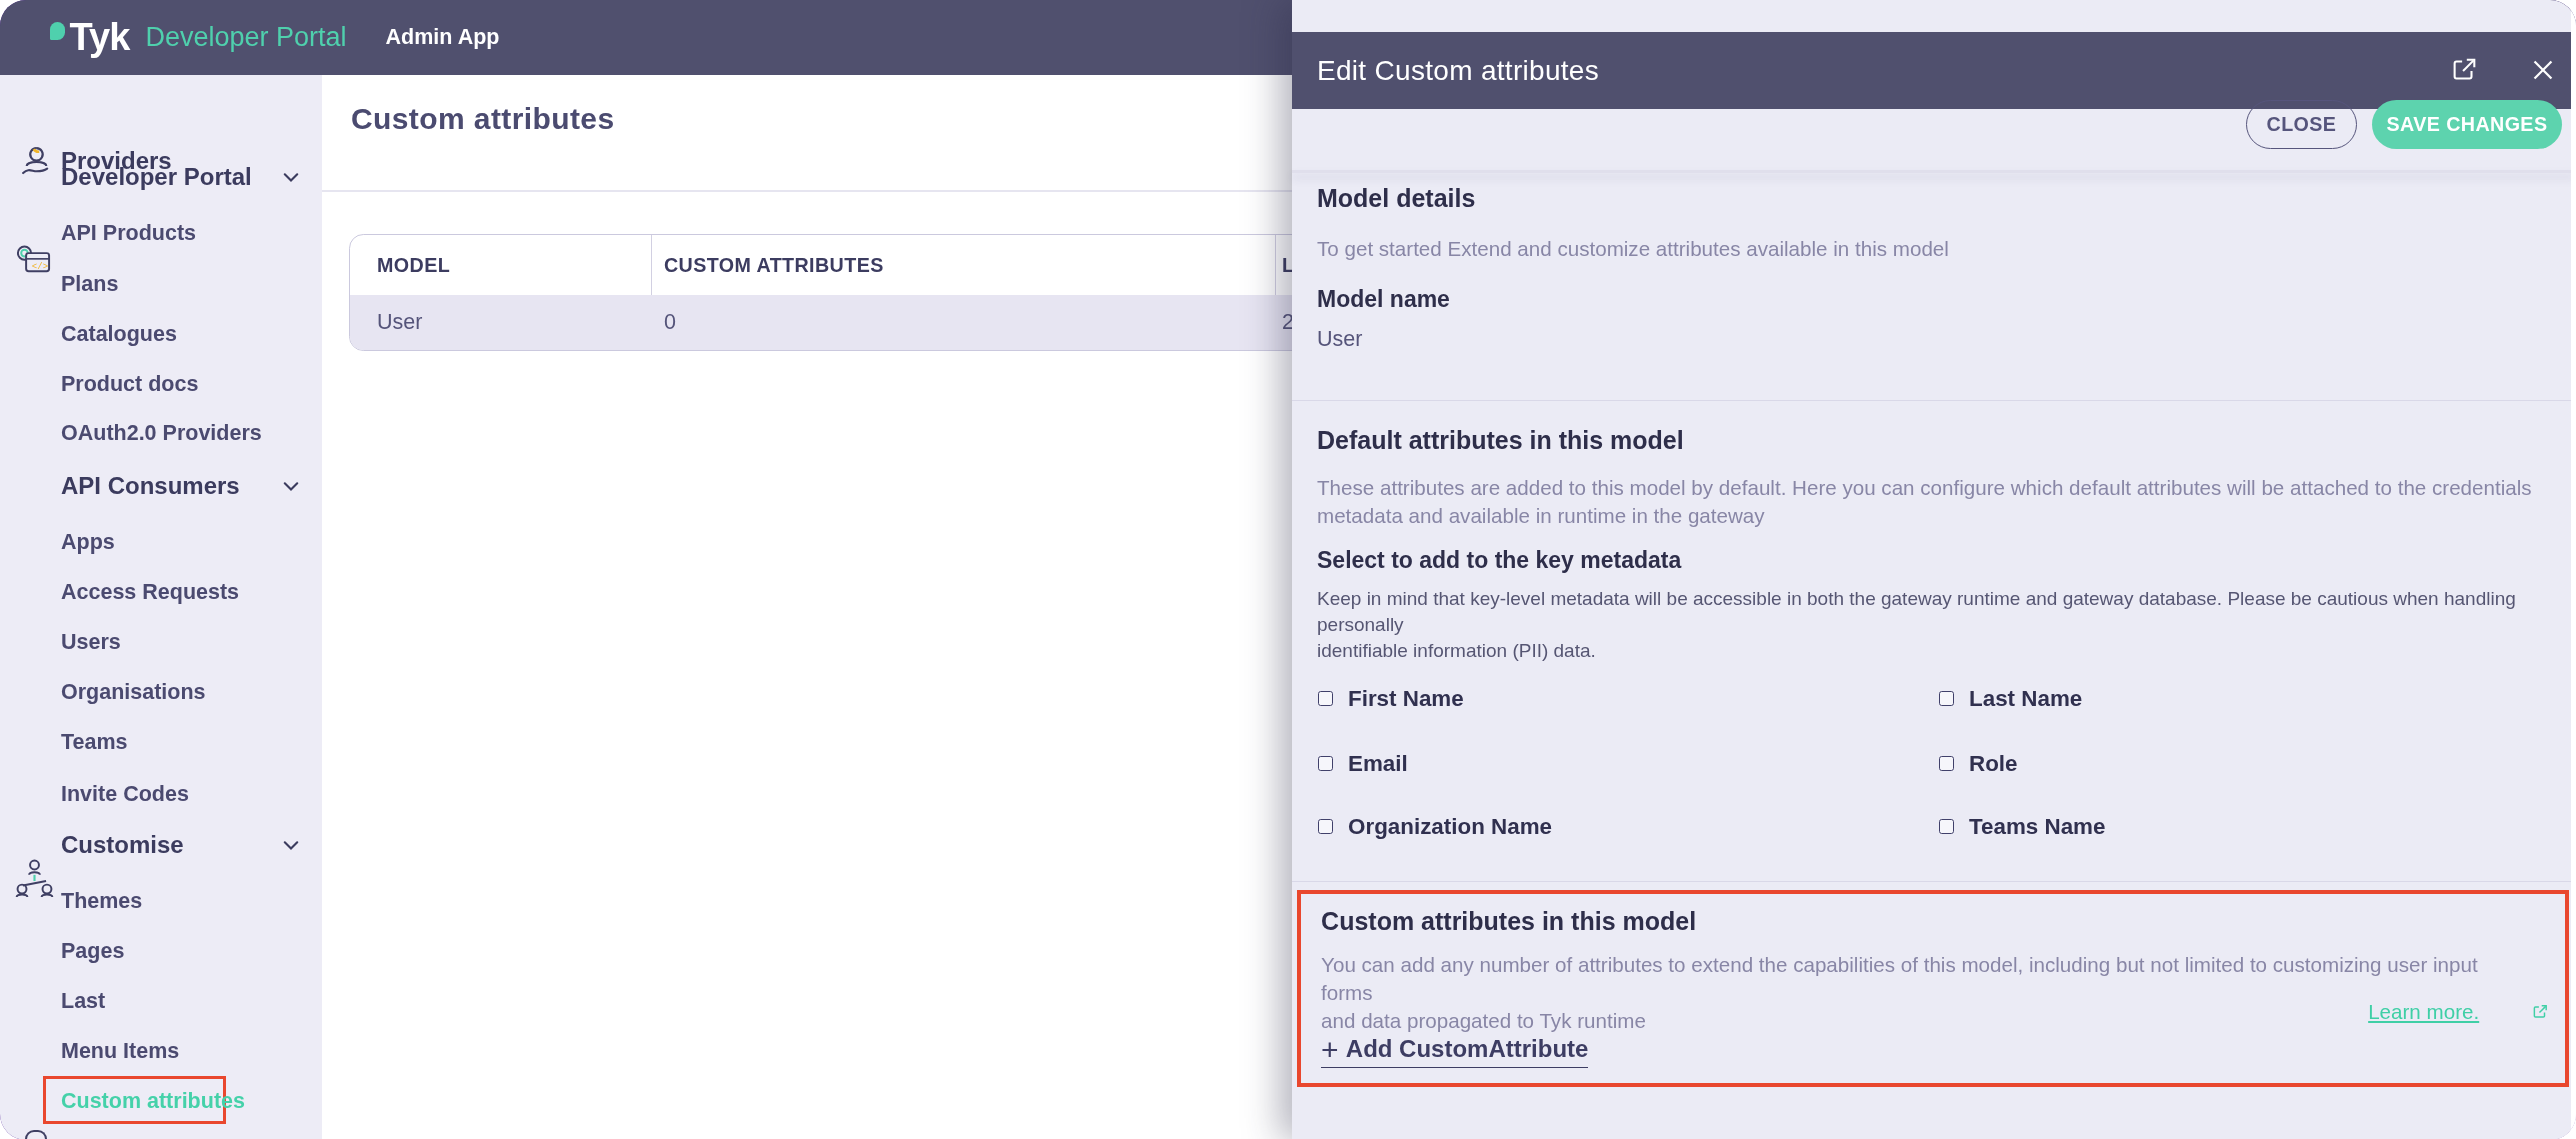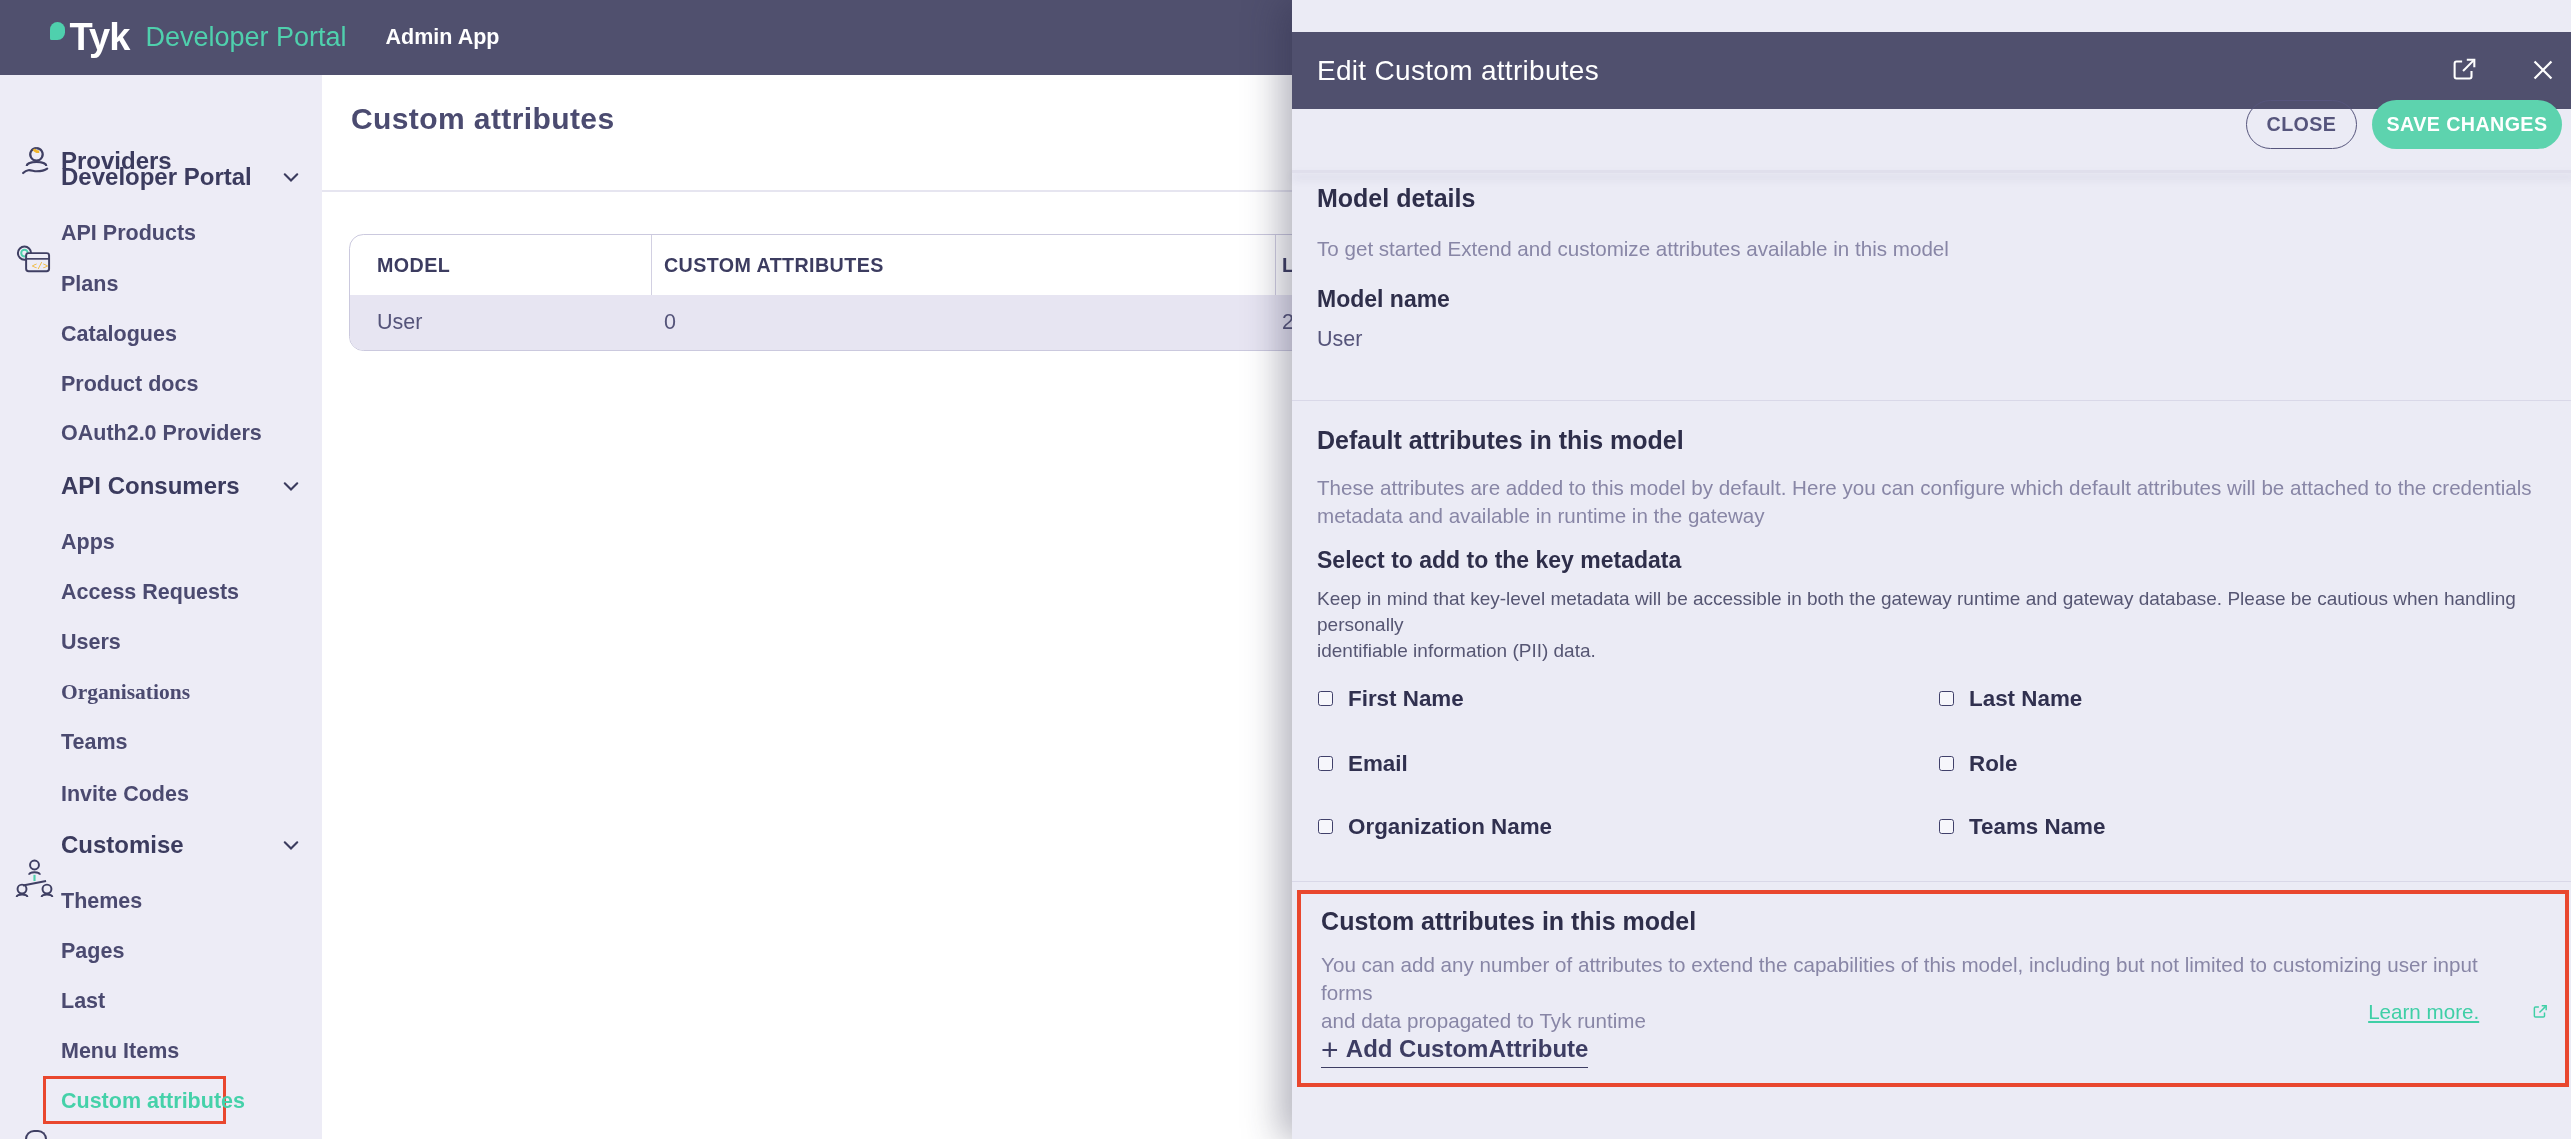--- a/index.html
+++ b/index.html
@@ -1,18 +1,18 @@
 <!DOCTYPE html>
 <html style="font-size:14.3px"><head>
 <meta charset="utf-8">
 <style>
   * { margin:0; padding:0; box-sizing:border-box; }
   html,body { width:2576px; height:1140px; background:#ffffff; }
   body { font-family:"Liberation Sans", sans-serif; }
-  #app { position:relative; width:2576px; height:1140px; overflow:hidden; background:#4c1d95; }
+  #app { position:relative; width:2576px; height:1140px; overflow:hidden; background:#4c1d95;border-radius:26px; }
   .abs { position:absolute; }
 
   
   .topbar { left:0; top:0; width:2576px; height:75px; background:#50506e; display:flex; align-items:center; padding-left:50px; }
   .logo-wrap { display:flex; align-items:flex-start; }
   .logo-leaf { width:15px; height:18px; background:#4fd0ad; border-radius:9px 9px 9px 1.8px; margin-right:4.5px; margin-top:5.4px; }
   .logo-text { color:#ffffff; font-size:38px; font-weight:700; letter-spacing:-0.9px; line-height:41px; }
   .logo-product { color:#4fd0ad; font-size:27px; font-weight:400; margin-left:16px; line-height:41px; }
   .logo-app { color:#ffffff; font-size:21.5px; font-weight:700; margin-left:39px; line-height:41px; }
 
@@ -147,21 +147,21 @@
 
     <div class="side-item side-sub" style="top:449px;">
       <span class="lbl">Apps</span>
       </div>
     <div class="side-item side-sub" style="top:499px;">
       <span class="lbl">Access Requests</span>
       </div>
     <div class="side-item side-sub" style="top:549px;">
       <span class="lbl">Users</span>
       </div>
-    <div class="side-item side-sub" style="top:599px;font-family:Liberation Serif, serif;">
+    <div class="side-item side-sub" style="top:599px;">
       <span class="lbl">Organisations</span>
       </div>
     <div class="side-item side-sub" style="top:649px;">
       <span class="lbl">Teams</span>
       </div>
     <div class="side-item side-sub" style="top:701px;">
       <span class="lbl">Invite Codes</span>
       </div>
 
     <div class="side-item side-top" style="top:752px;">

